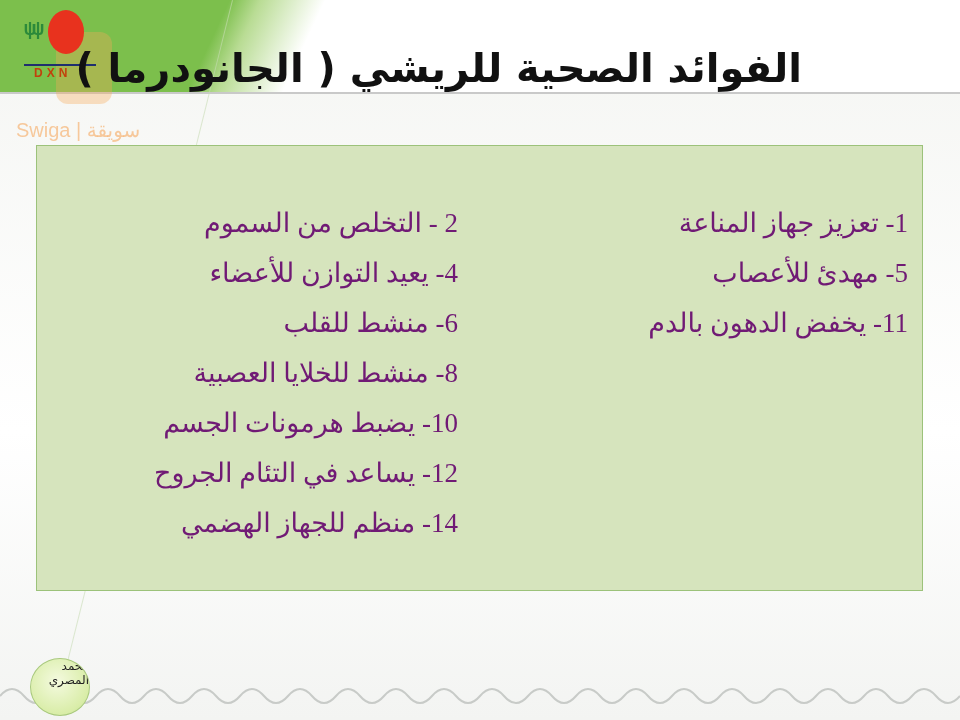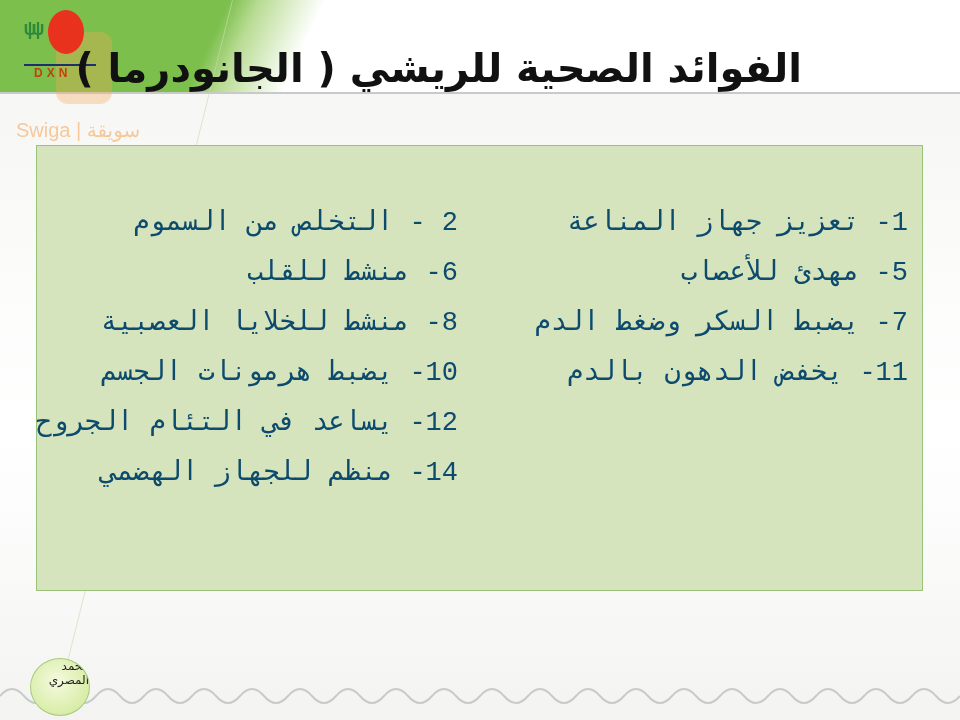--- a/index.html
+++ b/index.html
@@ -22,22 +22,22 @@
                color:rgba(245,160,80,0.55); font-family:"Liberation Sans", sans-serif; }
   .wm-shape { position:absolute; left:56px; top:32px; width:56px; height:72px; border-radius:12px;
               background:rgba(245,170,90,0.35); }
   .title { position:absolute; right:158px; top:18px; font-size:40px; font-weight:bold; color:#111;
            direction:rtl; font-family:"DejaVu Sans", sans-serif; white-space:nowrap;margin-top:27px; }
   .content-box { position:absolute; left:36px; top:145px; width:887px; height:446px;
                  background:#d6e4bd; border:1px solid #9cc27a; box-sizing:border-box; }
   .col { position:absolute; top:52px; direction:rtl; }
   .col.right { right:14px; width:440px; }
   .col.left { right:464px; width:420px; }
-  .item { font-size:27px; color:#0c4a6e; height:50px; line-height:50px; white-space:nowrap;
-          font-family:Liberation Mono, monospace; }
+  .item { font-size:27px; color:#701a75; height:50px; line-height:50px; white-space:nowrap;
+          font-family:Liberation Serif, serif; }
   .wave { position:absolute; left:0; top:682px; width:960px; height:24px; }
   .seal { position:absolute; left:30px; top:658px; width:58px; height:56px; border-radius:50%;
           background: radial-gradient(circle at 45% 40%, #f4fadf 0%, #d9eda8 70%, #b9d98a 100%);
           border:1px solid #a9c97e; display:flex; align-items:flex-start; justify-content:center;
           font-size:12px; color:#222; direction:rtl; overflow:hidden; }
 </style>
 </head>
 <body>
 
 <div class="top-band"></div>
@@ -55,25 +55,25 @@
 </div>
 
 <div class="watermark">Swiga | سويقة</div>
 
 <div class="title">الفوائد الصحية للريشي ( الجانودرما )</div>
 
 <div class="content-box">
   <div class="col right">
     <div class="item">1- تعزيز جهاز المناعة</div>
     <div class="item">5- مهدئ للأعصاب</div>
-    <div class="item">7- يضبط السكر وضغط الدم</div>
     <div class="item">11- يخفض الدهون بالدم</div>
   </div>
   <div class="col left">
     <div class="item">2 - التخلص من السموم</div>
+    <div class="item">4- يعيد التوازن للأعضاء</div>
     <div class="item">6- منشط للقلب</div>
     <div class="item">8- منشط للخلايا العصبية</div>
     <div class="item">10- يضبط هرمونات الجسم</div>
     <div class="item">12- يساعد في التئام الجروح</div>
     <div class="item">14- منظم للجهاز الهضمي</div>
   </div>
 </div>
 
 <svg class="wave" viewBox="0 0 960 24" preserveAspectRatio="none">
   <path d="M0 14 q12 -14 24 0 t24 0 t24 0 t24 0 t24 0 t24 0 t24 0 t24 0 t24 0 t24 0 t24 0 t24 0 t24 0 t24 0 t24 0 t24 0 t24 0 t24 0 t24 0 t24 0 t24 0 t24 0 t24 0 t24 0 t24 0 t24 0 t24 0 t24 0 t24 0 t24 0 t24 0 t24 0 t24 0 t24 0 t24 0 t24 0 t24 0 t24 0 t24 0 t24 0" fill="none" stroke="#c8cbc8" stroke-width="2"></path>

